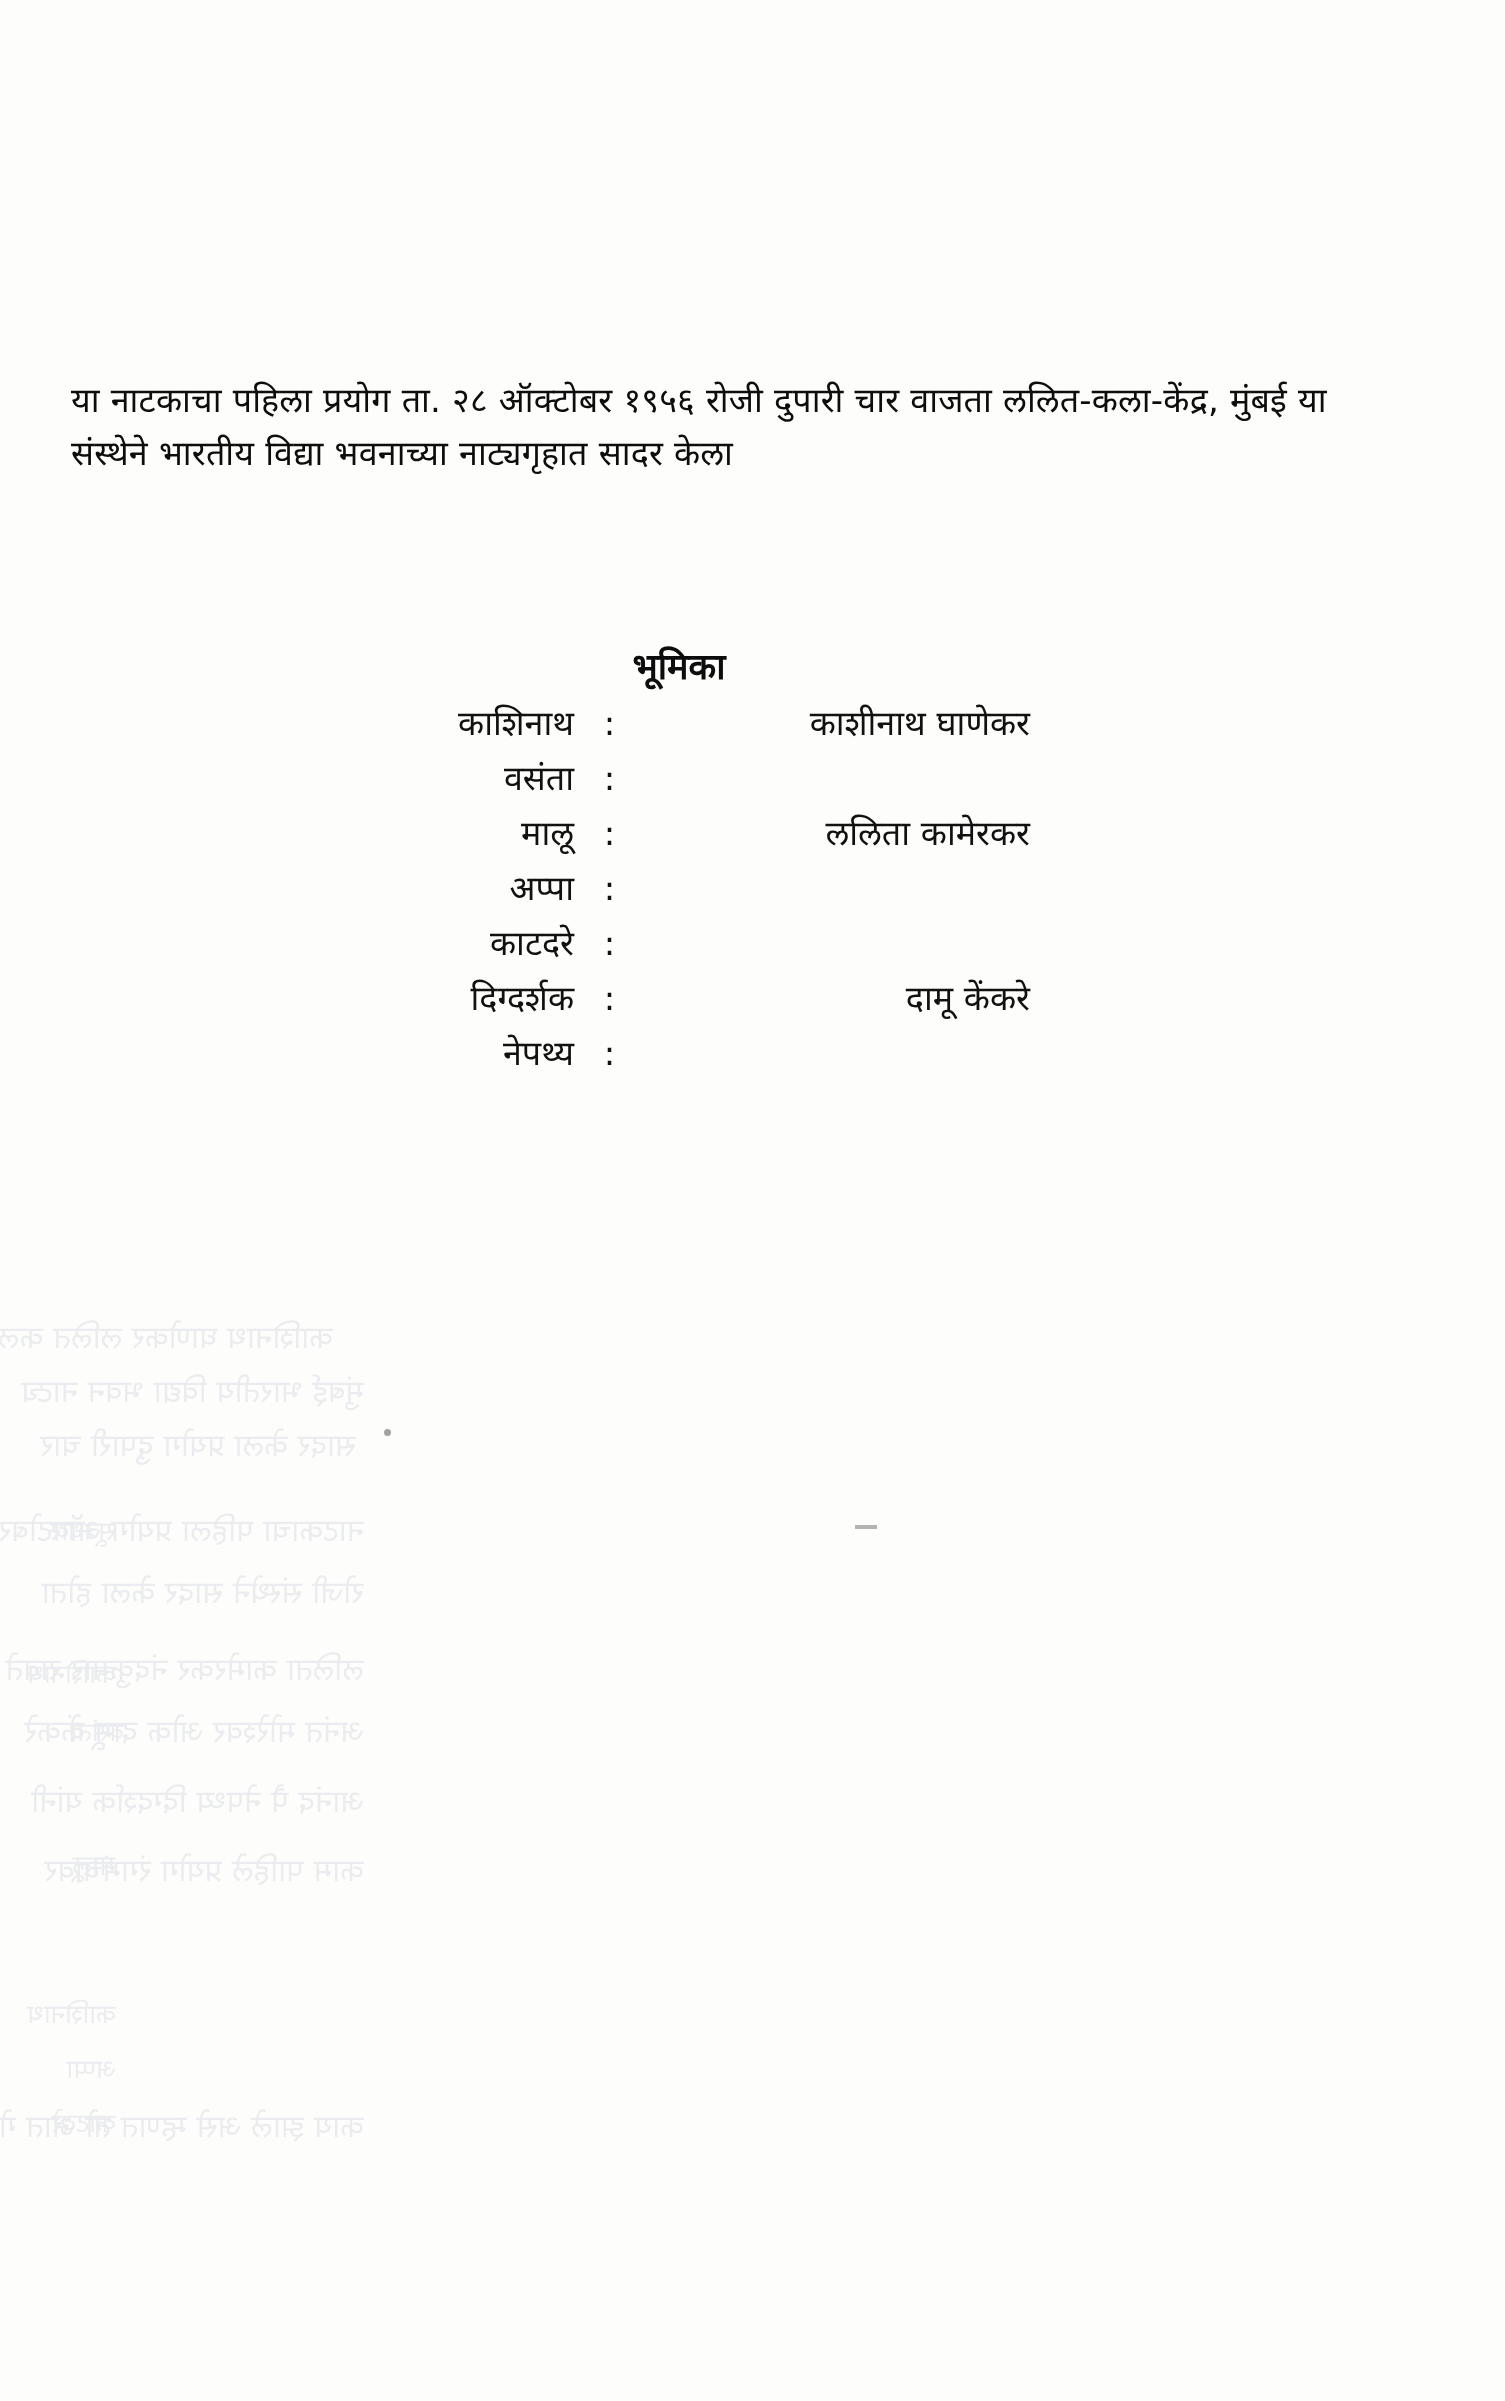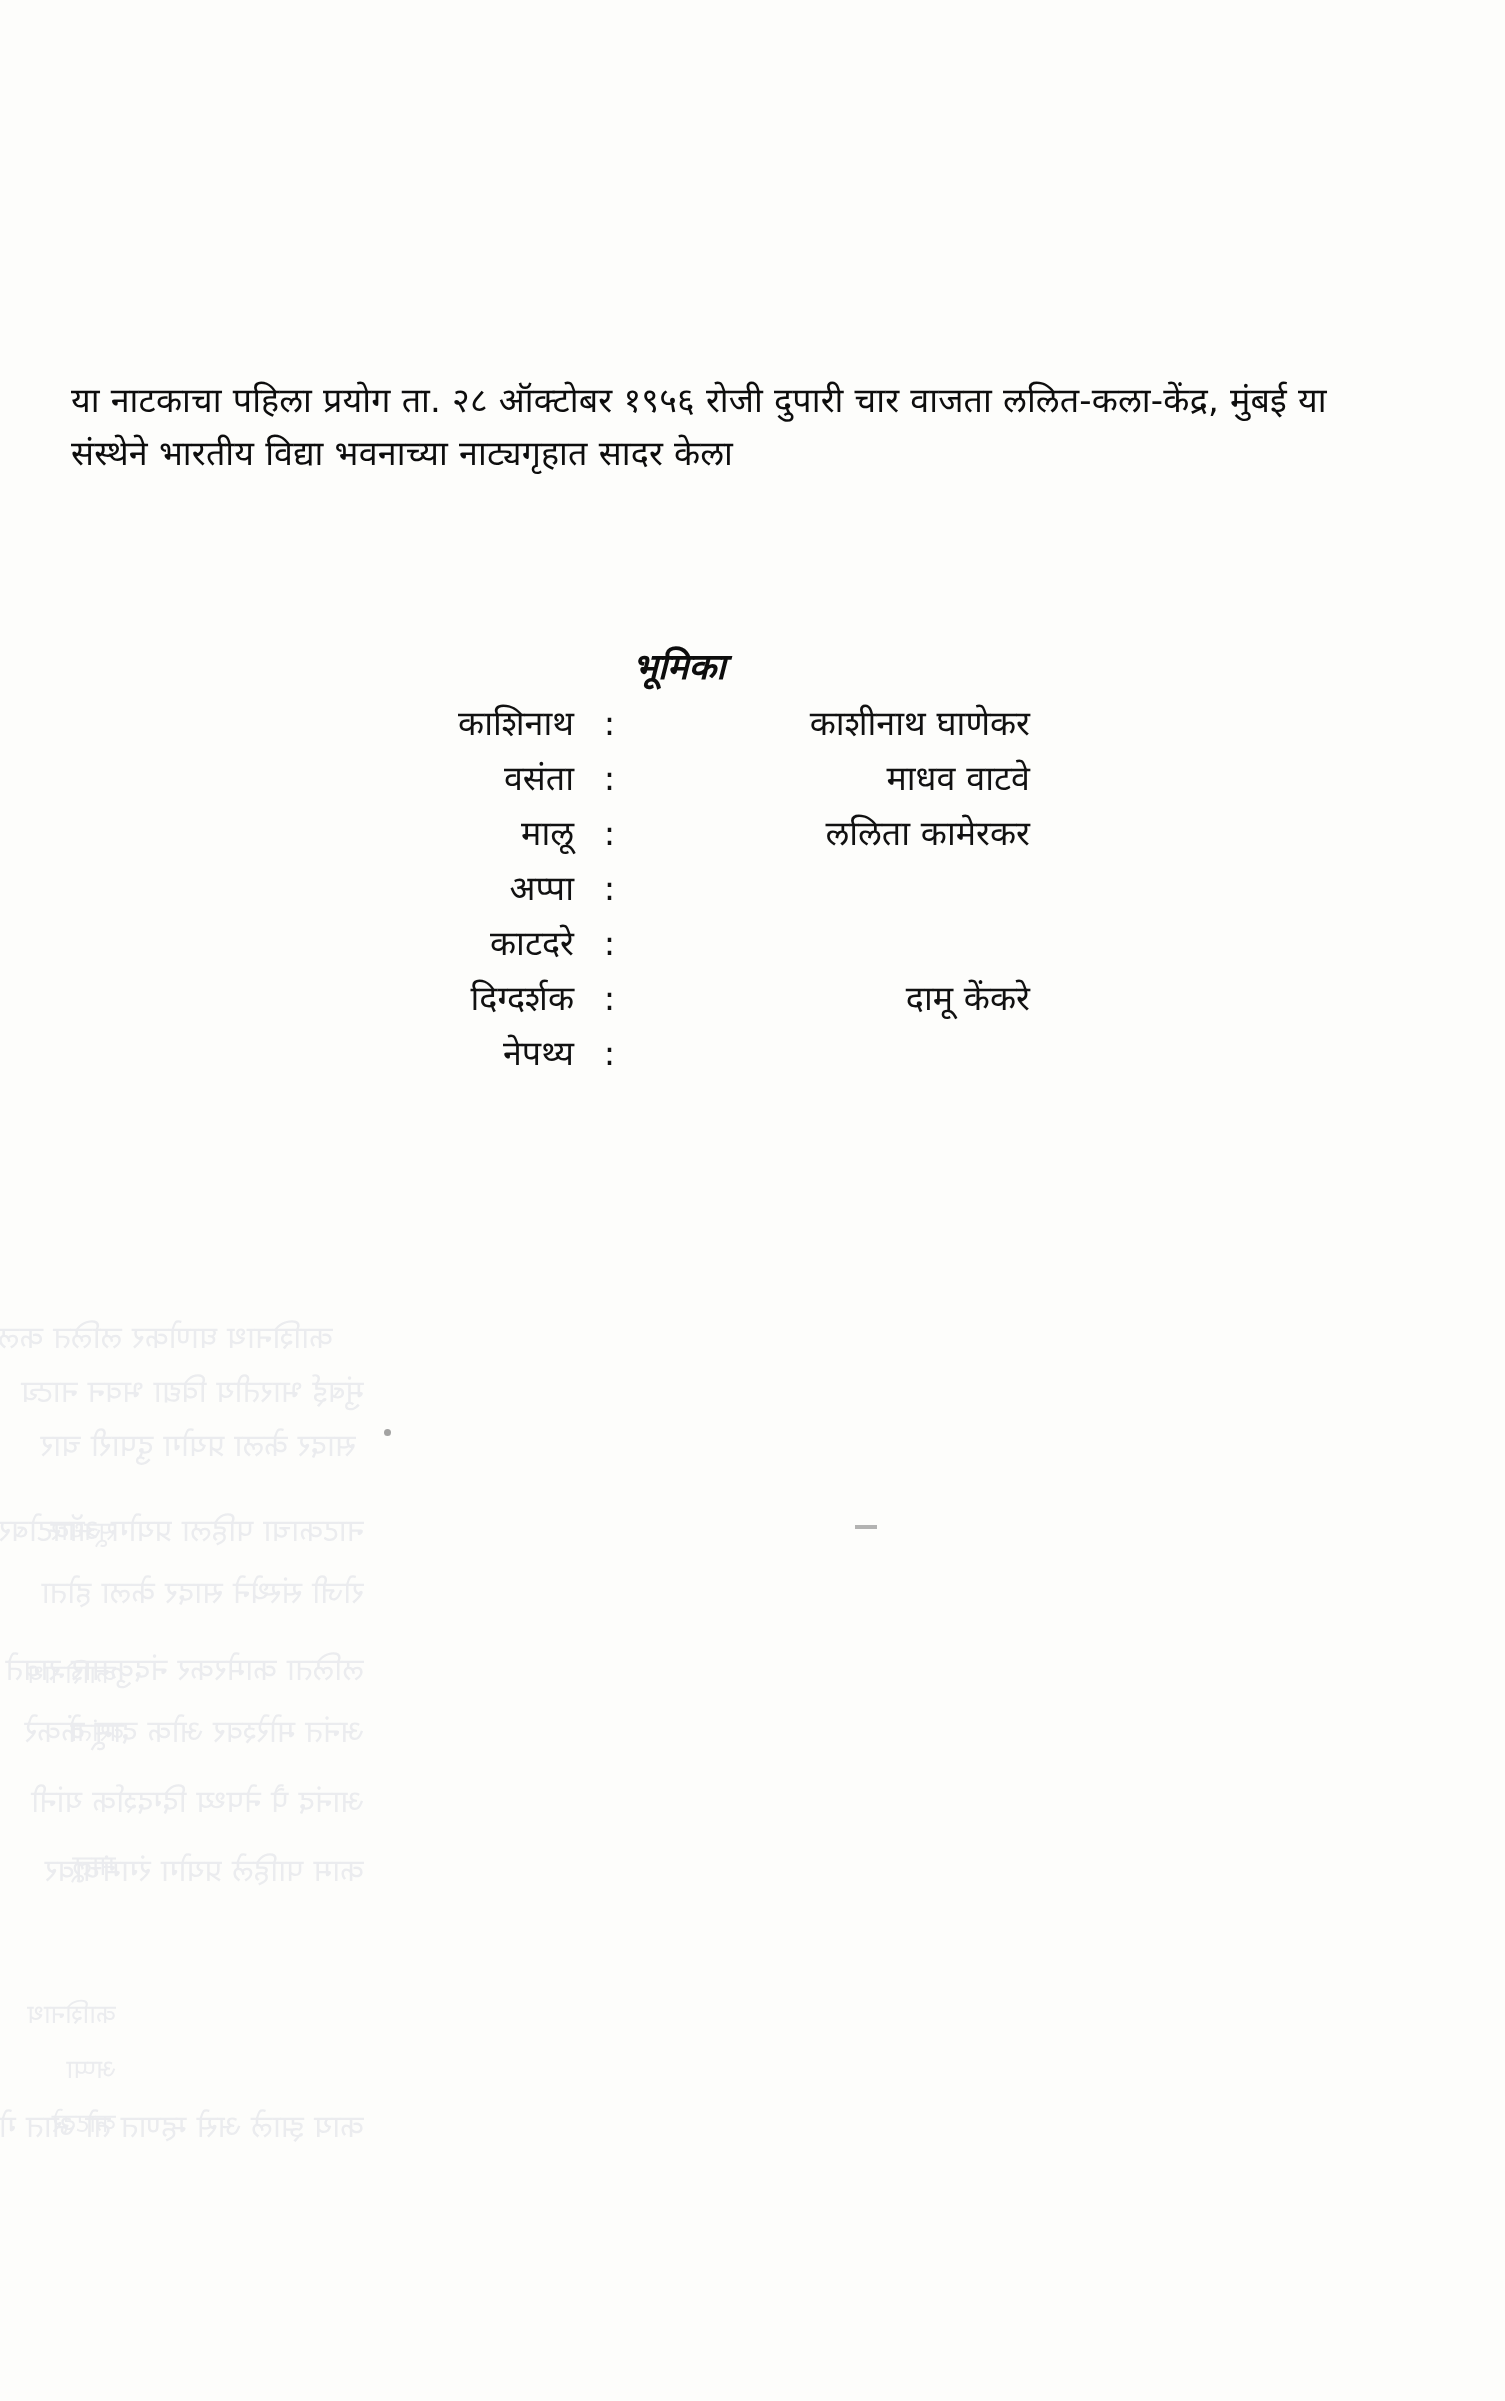--- a/index.html
+++ b/index.html
@@ -68,21 +68,20 @@
     position: absolute;
     left: 0;
     top: 611px;
     width: 1505px;
     text-align: center;
     font-size: 36px;
     font-weight: bold;
     color: #0d0d0d;
     padding-right: 147px;
     box-sizing: border-box;
-    font-style: italic;
   }
 
   .cast-table {
     position: absolute;
     left: 0;
     top: 696px;
     width: 1505px;
     padding-right: 139px;
     box-sizing: border-box;
     display: flex;
@@ -158,21 +157,20 @@
 
       <div class="cast-row">
         <span class="cast-role">काशिनाथ</span>
         <span class="cast-sep">:</span>
         <span class="cast-name">काशीनाथ घाणेकर</span>
       </div>
 
       <div class="cast-row">
         <span class="cast-role">वसंता</span>
         <span class="cast-sep">:</span>
-        <span class="cast-name">माधव वाटवे</span>
       </div>
 
       <div class="cast-row">
         <span class="cast-role">मालू</span>
         <span class="cast-sep">:</span>
         <span class="cast-name">ललिता कामेरकर</span>
       </div>
 
       <div class="cast-row">
         <span class="cast-role">अप्पा</span>

